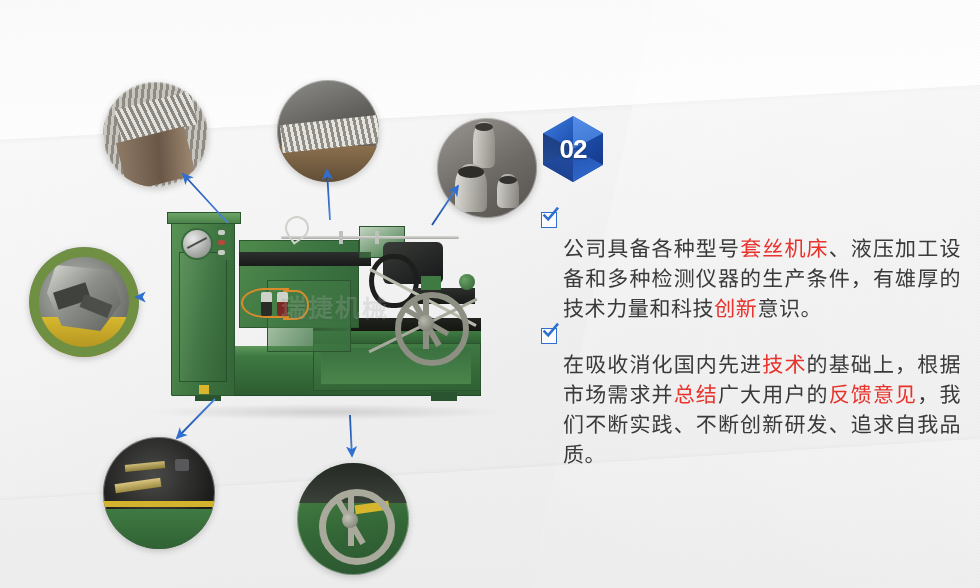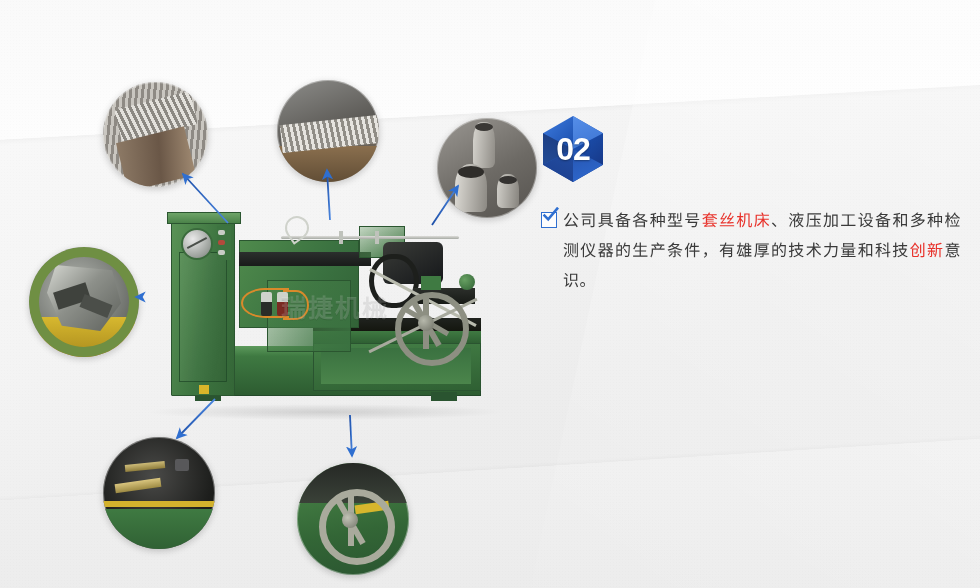--- a/index.html
+++ b/index.html
@@ -251,42 +251,43 @@
     clip-path:polygon(0 26%,50% 50%,0 74%);
     background:linear-gradient(20deg,#17general,#1a3f91);background:linear-gradient(20deg,#26529f,#16306f);}
   .hex-f3{position:absolute;inset:0;
     clip-path:polygon(100% 74%,50% 100%,50% 50%);
     background:linear-gradient(340deg,#2f6ad0,#1d4091);}
   .hex-f4{position:absolute;inset:0;
     clip-path:polygon(0 74%,50% 100%,50% 50%);
     background:linear-gradient(20deg,#1c3f8e,#2a5cb6);}
   .hex-num{
     position:absolute;inset:0;display:flex;align-items:center;justify-content:center;
-    color:#fff;font-size:32px;font-weight:700;letter-spacing:-1px;
+    color:#fff;font-size:26px;font-weight:700;letter-spacing:-1px;
     font-family:"Liberation Sans",sans-serif;
     text-shadow:0 1px 2px rgba(0,0,0,.35);
   }
   .head-title{
     font-family:"DejaVu Sans",sans-serif;
     font-size:27px;font-weight:700;color:#2a6fd4;letter-spacing:1px;white-space:nowrap;
   }
 
   .para{position:absolute;left:38px;width:420px;display:flex;gap:6px;}
   .p1{top:206px;}
   .p2{top:322px;}
   .chk{
     flex:0 0 auto;position:relative;width:16px;height:16px;margin-top:6px;
   }
   .chk .box{position:absolute;left:0;top:0;width:14px;height:14px;
     border:1px solid #2f6fd0;background:#fdfdfd;}
   .chk .tick{position:absolute;left:1px;top:-5px;width:17px;height:17px;}
   .ptext{
     font-family:"DejaVu Sans",sans-serif;
-    font-size:16px;line-height:30px;color:#3a3a3a;letter-spacing:.6px;
+    font-size:21px;line-height:30px;color:#3a3a3a;letter-spacing:.6px;
     text-align:justify;
+    margin-top:28px;
   }
   .hl{color:#e8322b;}
 </style>
 </head>
 <body>
 
 <div id="stage">
 
   <div class="band band-top"></div>
   <div class="band band-bottom"></div>
@@ -411,15 +412,24 @@
     <div class="para p1">
       <span class="chk">
         <span class="box"></span>
         <svg class="tick" viewBox="0 0 17 17">
           <path d="M2.5,8.6 L6.2,12.4 L15.2,1.6" stroke="#2f6fd0" stroke-width="2.6" fill="none" stroke-linecap="square"></path>
         </svg>
       </span>
       <span class="ptext"><span>公司具备各种型号</span><span class="hl">套丝机床</span><span>、液压加工设备和多种检测仪器的生产条件，有雄厚的技术力量和科技</span><span class="hl">创新</span><span>意识。</span></span>
     </div>
 
+    <div class="para p2">
+      <span class="chk">
+        <span class="box"></span>
+        <svg class="tick" viewBox="0 0 17 17">
+          <path d="M2.5,8.6 L6.2,12.4 L15.2,1.6" stroke="#2f6fd0" stroke-width="2.6" fill="none" stroke-linecap="square"></path>
+        </svg>
+      </span>
+      <span class="ptext"><span>在吸收消化国内先进</span><span class="hl">技术</span><span>的基础上，根据市场需求并</span><span class="hl">总结</span><span>广大用户的</span><span class="hl">反馈意见</span><span>，我们不断实践、不断创新研发、追求自我品质。</span></span>
+    </div>
 
   </div>
 </div>
 
 </body></html>

